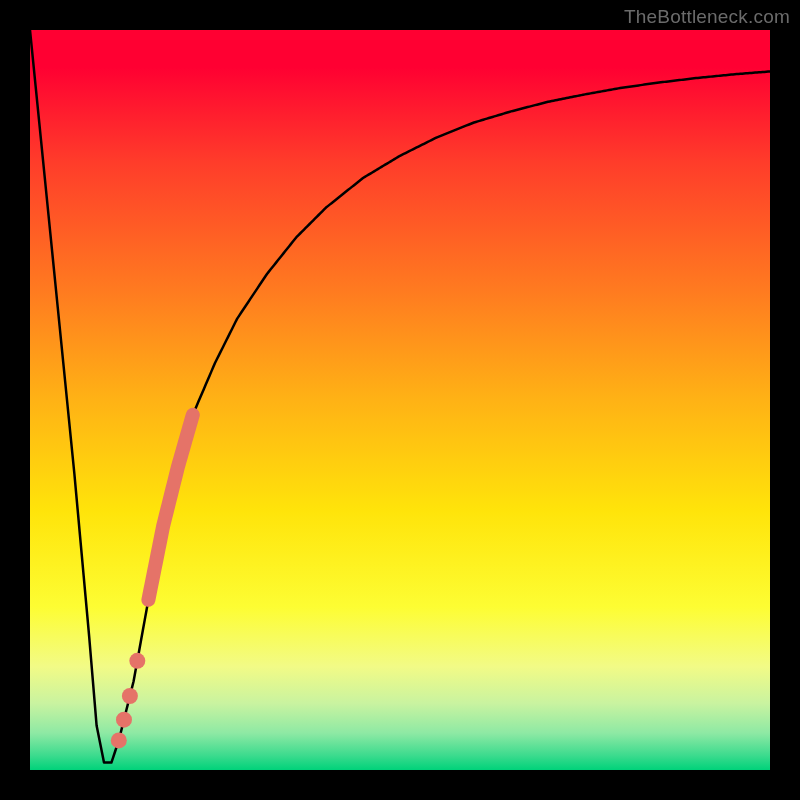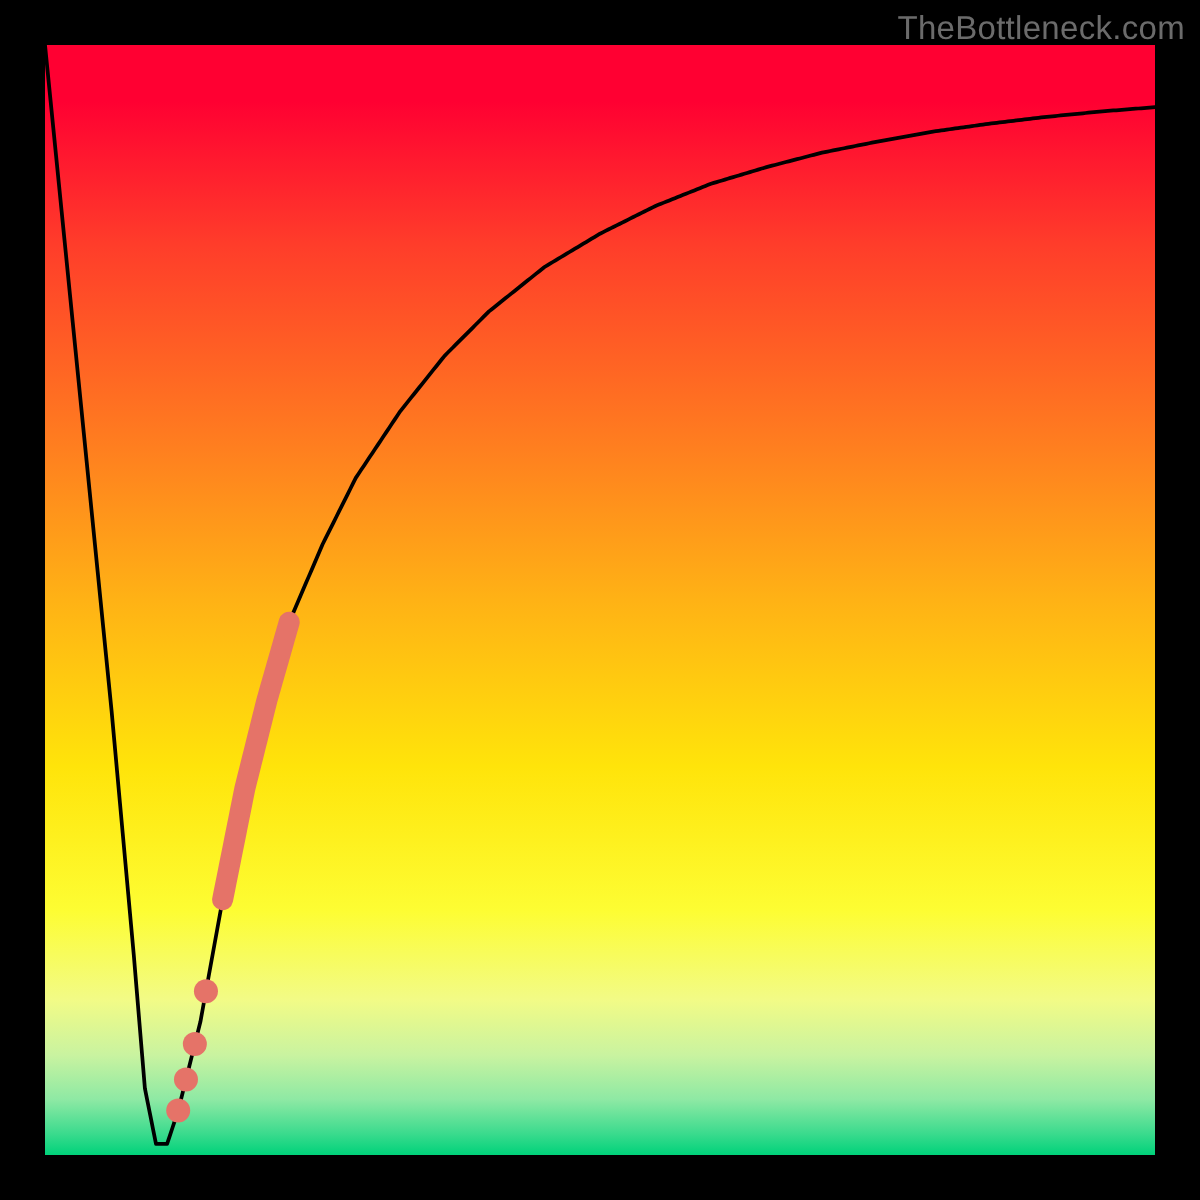--- a/index.html
+++ b/index.html
@@ -38,21 +38,21 @@
       #8ee9a4 95%,
       #3ddb8e 98%,
       #00d27a 100%
     );
   }
   .watermark {
     position: absolute;
     top: 6px;
     right: 10px;
     color: #6b6b6b;
-    font-size: 22px;
+    font-size: 19px;
     letter-spacing: 0.2px;
     user-select: none;
   }
   svg.curve-layer {
     position: absolute;
     left: 0;
     top: 0;
     width: 740px;
     height: 740px;
     overflow: visible;

